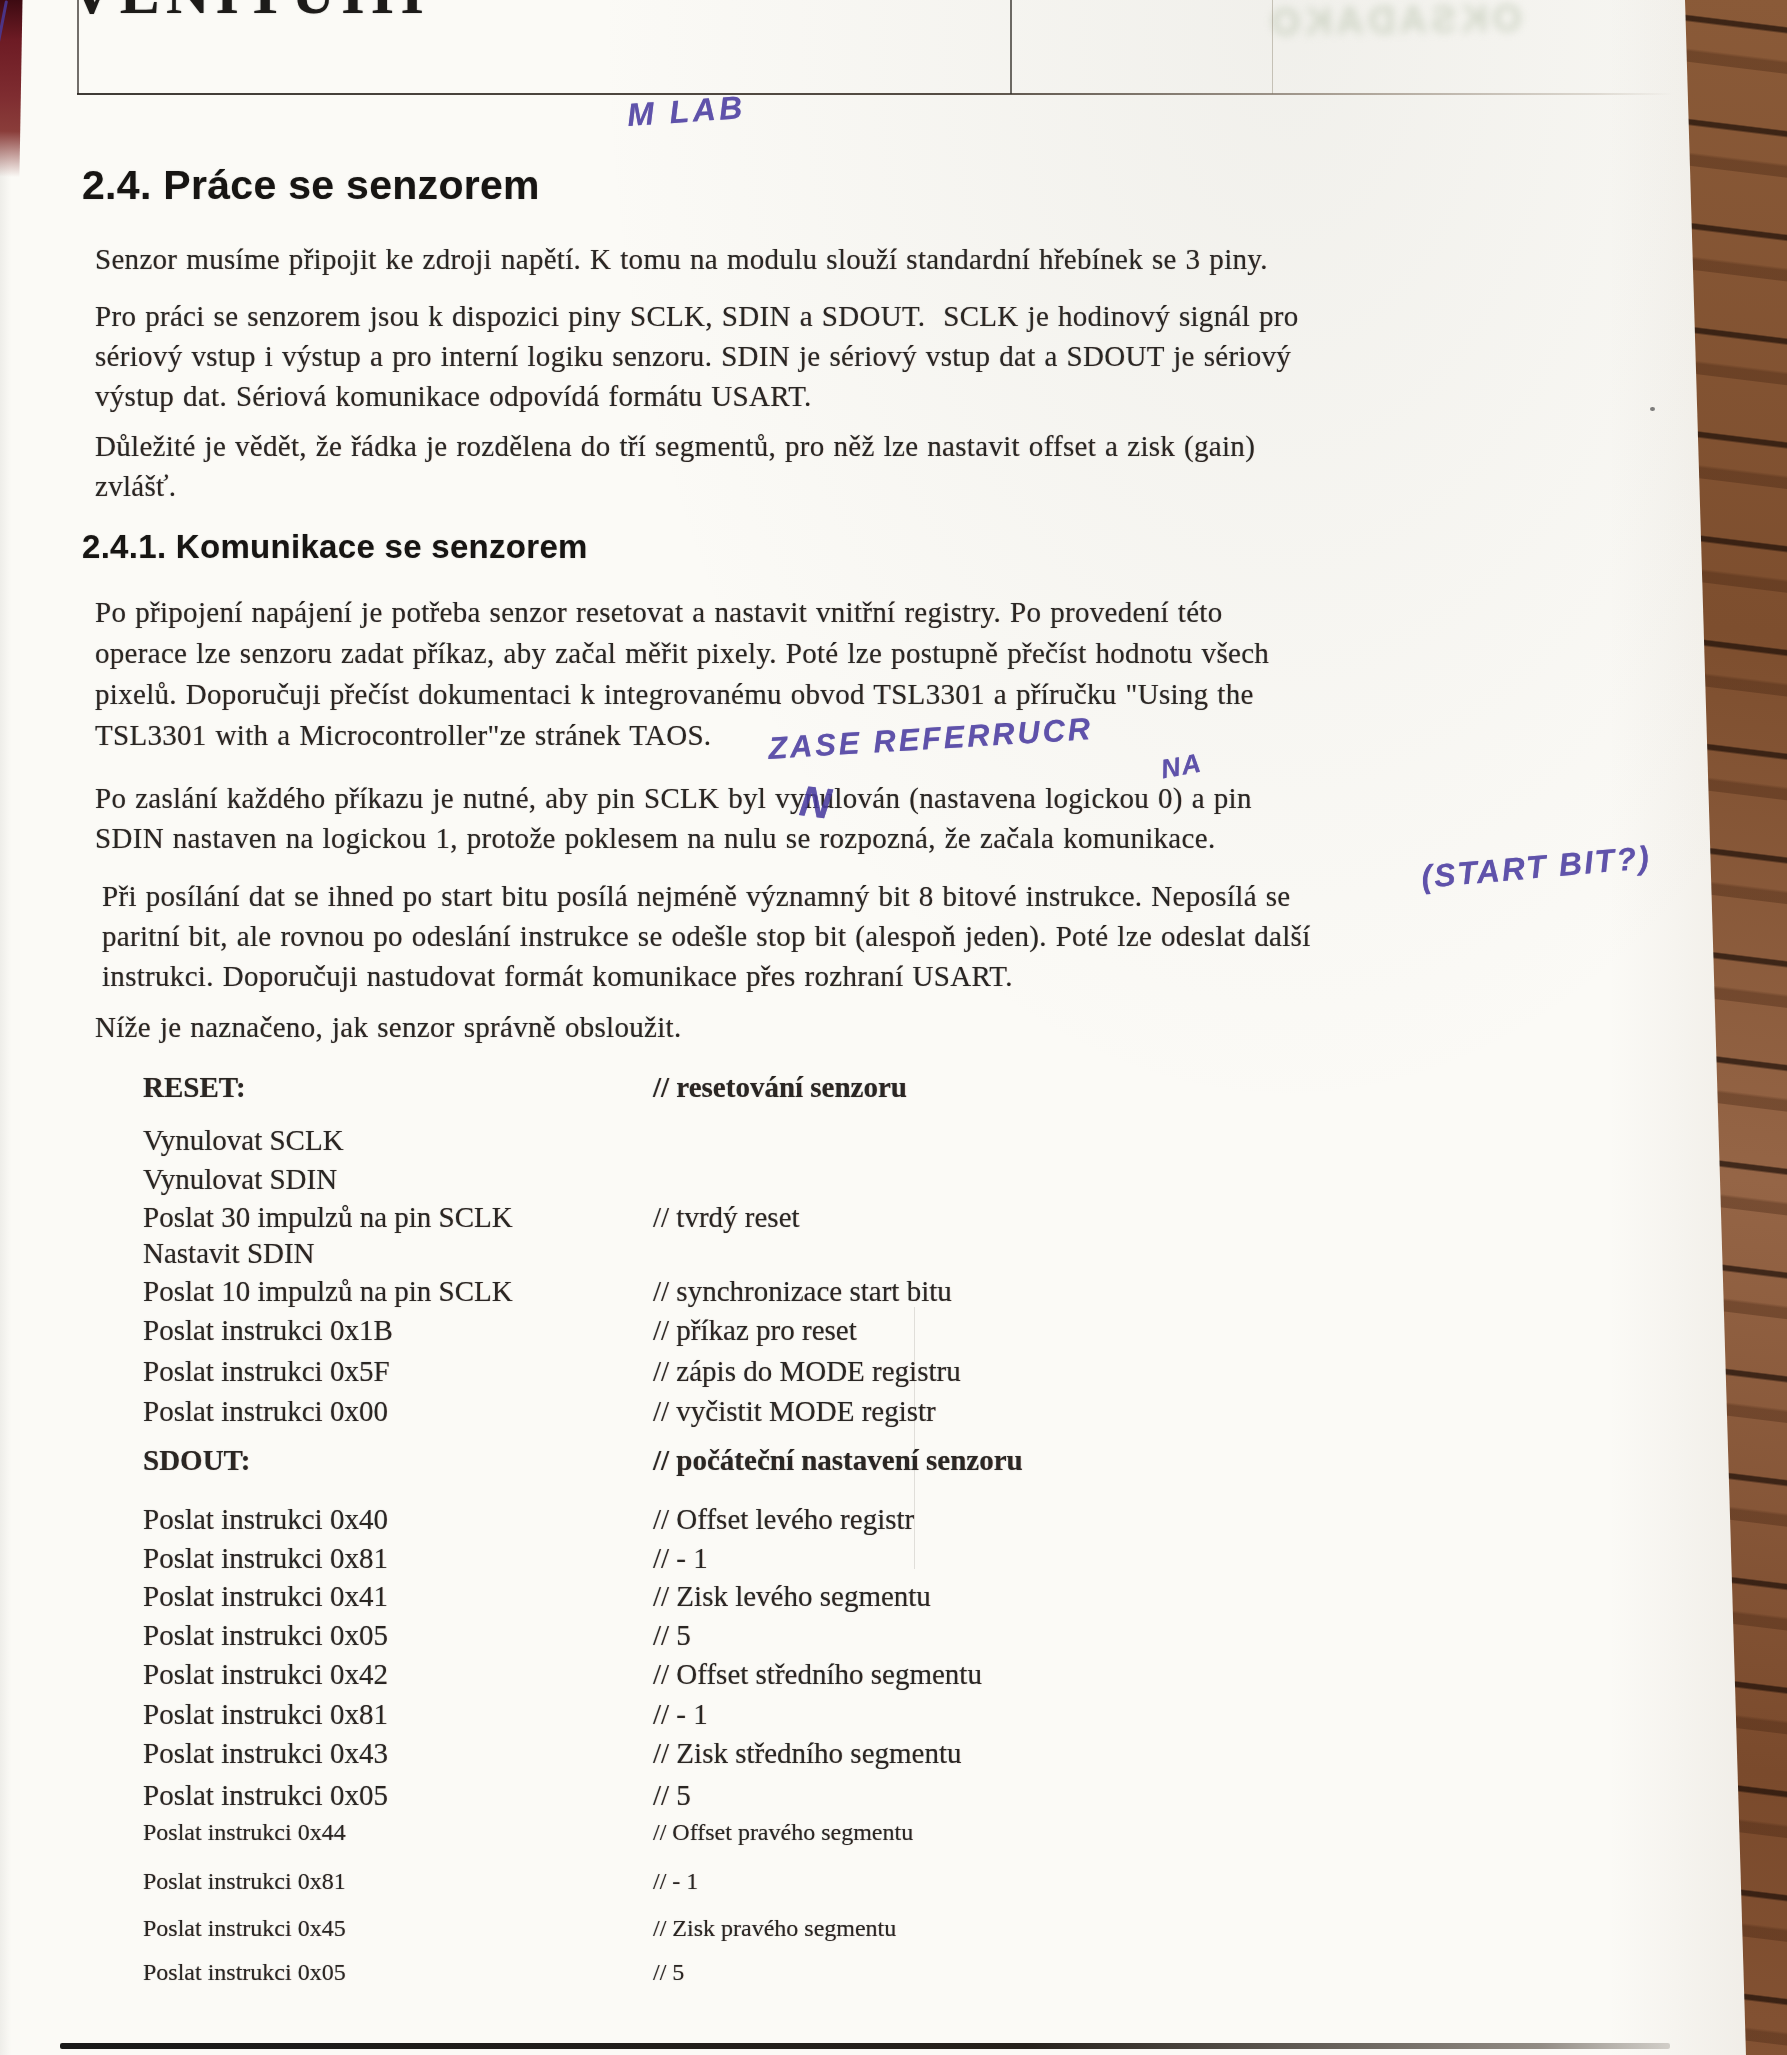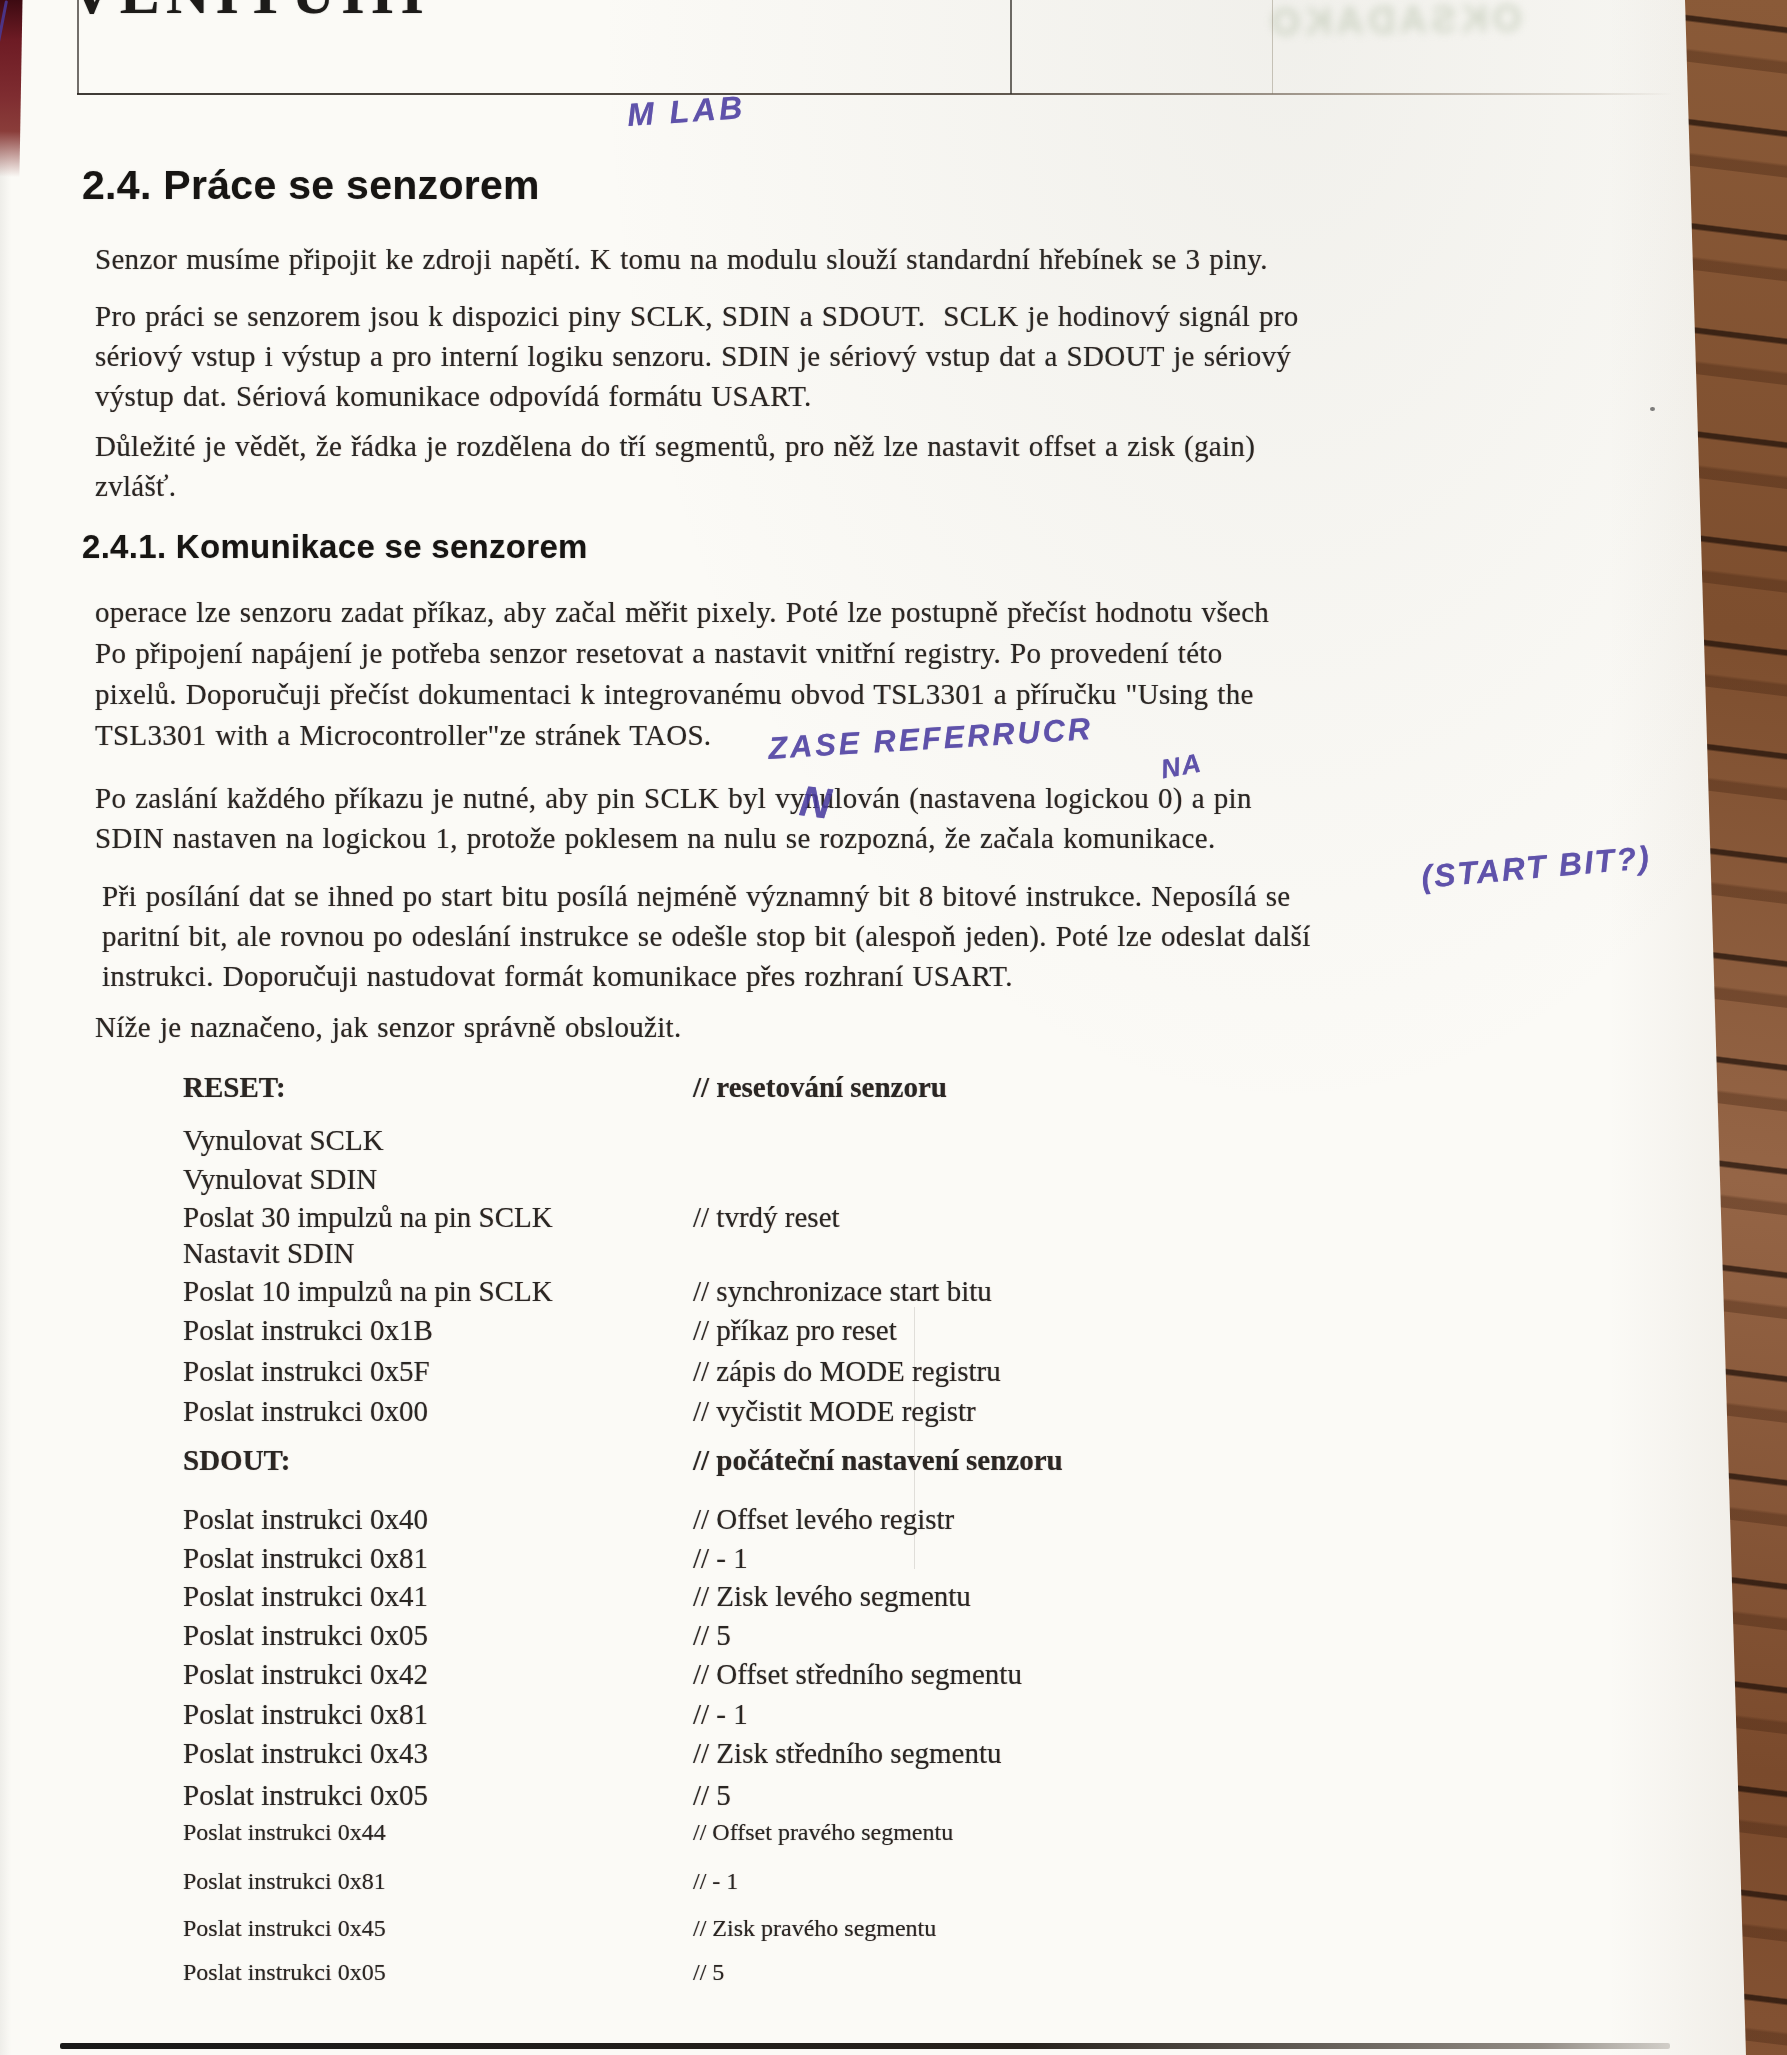--- a/index.html
+++ b/index.html
@@ -50,21 +50,21 @@
   
   .h1{position:absolute;left:82px;top:162px;font:bold 41px "Liberation Sans",sans-serif;
     color:#171513;letter-spacing:0.3px;text-shadow:0 0 1.4px rgba(0,0,0,.25);}
   .h2{position:absolute;left:82px;top:528px;font:bold 33px "Liberation Sans",sans-serif;
     color:#171513;letter-spacing:0.3px;text-shadow:0 0 1.4px rgba(0,0,0,.25);}
   .para{position:absolute;left:82px;color:#2a2623;font-size:29px;line-height:40px;
     letter-spacing:0.3px;word-spacing:1.4px;
     text-shadow:0.4px 0 0 rgba(185,70,45,.22), -0.4px 0 0 rgba(60,140,160,.22), 0 0 1.4px rgba(20,20,20,.22);margin-left:13px;}
   .ln{white-space:pre;}
   .row{position:absolute;left:0;width:1711px;height:41px;color:#2a2623;font-size:29px;
-    text-shadow:0.4px 0 0 rgba(185,70,45,.22), -0.4px 0 0 rgba(60,140,160,.22), 0 0 1.4px rgba(20,20,20,.22);margin-left:40px;}
+    text-shadow:0.4px 0 0 rgba(185,70,45,.22), -0.4px 0 0 rgba(60,140,160,.22), 0 0 1.4px rgba(20,20,20,.22);}
   .row .cmd{position:absolute;left:143px;white-space:pre;}
   .row .cmt{position:absolute;left:653px;white-space:pre;}
   .row.hdr .cmd,.row.hdr .cmt{font-weight:bold;}
   .row.big{font-size:24px;}
   
   .ink{position:absolute;color:#4a3ca0;font-family:"Liberation Sans",sans-serif;
     font-style:italic;font-weight:bold;opacity:.88;
     text-shadow:0 0 0.7px rgba(74,60,160,.7);}
   .ink-mlab{left:627px;top:93px;font-size:32px;letter-spacing:3.5px;transform:rotate(-4deg);}
   .ink-taos{left:768px;top:721px;font-size:31px;letter-spacing:2.8px;transform:rotate(-3.5deg);}
@@ -103,22 +103,22 @@
     <div class="para" style="top:296px">
       <div class="ln">Pro práci se senzorem jsou k dispozici piny SCLK, SDIN a SDOUT.  SCLK je hodinový signál pro</div>
       <div class="ln">sériový vstup i výstup a pro interní logiku senzoru. SDIN je sériový vstup dat a SDOUT je sériový</div>
       <div class="ln">výstup dat. Sériová komunikace odpovídá formátu USART.</div>
     </div>
     <div class="para" style="top:426px">
       <div class="ln">Důležité je vědět, že řádka je rozdělena do tří segmentů, pro něž lze nastavit offset a zisk (gain)</div>
       <div class="ln">zvlášť.</div>
     </div>
     <div class="para" style="top:592px;line-height:41px">
+      <div class="ln">Po připojení napájení je potřeba senzor resetovat a nastavit vnitřní registry. Po provedení této</div>
       <div class="ln">operace lze senzoru zadat příkaz, aby začal měřit pixely. Poté lze postupně přečíst hodnotu všech</div>
-      <div class="ln">Po připojení napájení je potřeba senzor resetovat a nastavit vnitřní registry. Po provedení této</div>
       <div class="ln">pixelů. Doporučuji přečíst dokumentaci k integrovanému obvod TSL3301 a příručku "Using the</div>
       <div class="ln">TSL3301 with a Microcontroller"ze stránek TAOS.</div>
     </div>
     <div class="para" style="top:778px">
       <div class="ln">Po zaslání každého příkazu je nutné, aby pin SCLK byl vynulován (nastavena logickou 0) a pin</div>
       <div class="ln">SDIN nastaven na logickou 1, protože poklesem na nulu se rozpozná, že začala komunikace.</div>
     </div>
     <div class="para" style="top:876px;left:89px">
       <div class="ln">Při posílání dat se ihned po start bitu posílá nejméně významný bit 8 bitové instrukce. Neposílá se</div>
       <div class="ln">paritní bit, ale rovnou po odeslání instrukce se odešle stop bit (alespoň jeden). Poté lze odeslat další</div>

